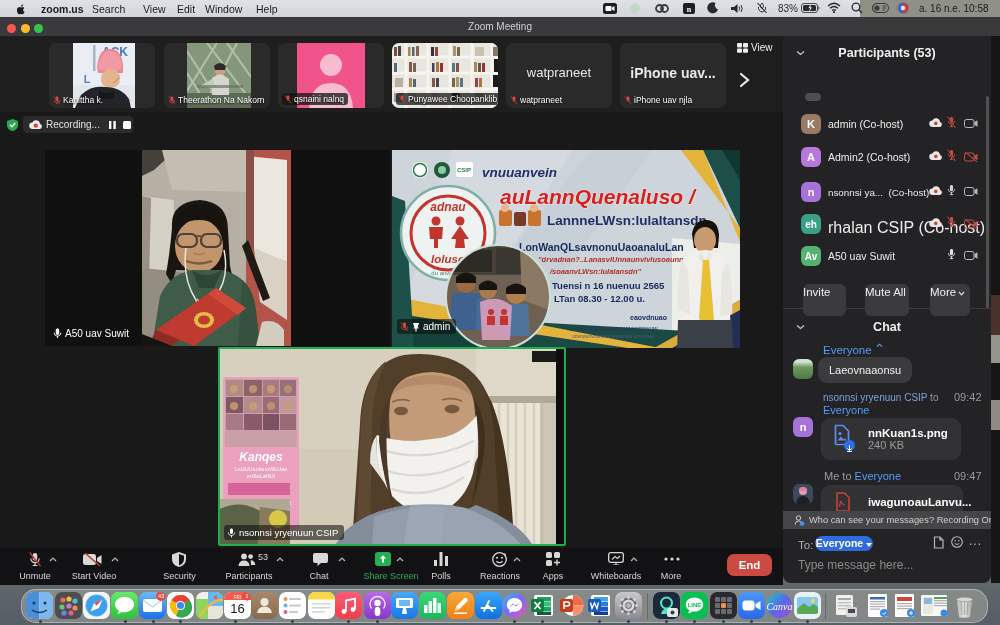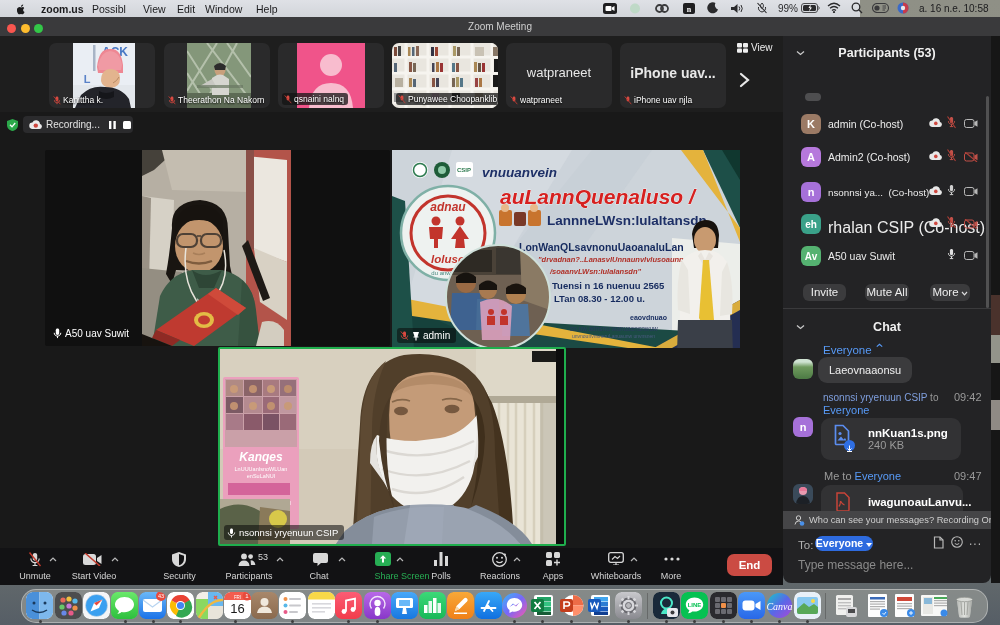--- a/index.html
+++ b/index.html
@@ -23,37 +23,37 @@
 .vlabel{position:absolute;display:flex;align-items:center;gap:3px;color:#fff;font-size:10px;background:rgba(10,10,10,.55);border-radius:3px;padding:2px 6px 2px 3px}
 
 #toolbar{left:0;top:548px;width:783px;height:37px;background:#121214}
 .tb{position:absolute;top:552px;text-align:center;color:#d6d6d6}
 .tb .lbl{font-size:9px;margin-top:2px;color:#d6d6d6}
 
 #sidebar{left:783px;top:36px;width:208px;height:547px;background:#232325;border-radius:0 0 8px 8px;color:#e6e6e6;overflow:hidden}
 #sliver{left:991px;top:36px;width:9px;height:547px;background:#161616}
 .srow{position:absolute;left:18px;font-size:10.5px;color:#ececec;white-space:nowrap}
 .avatar{position:absolute;width:20px;height:20px;border-radius:6px;color:#fff;font-size:11px;font-weight:bold;display:flex;align-items:center;justify-content:center}
-.btn{position:absolute;background:#3b3b3d;border-radius:6px;color:#eee;font-size:11.5px;text-align:center;line-height:17px;height:17px}
+.btn{position:absolute;background:#3b3b3d;border-radius:6px;color:#eee;font-size:11.5px;text-align:left;line-height:17px;height:32px}
 .blue{color:#589bf8}
 .gray{color:#9a9a9a}
 
 #dock{left:21px;top:589px;width:967px;height:34px;background:rgba(168,170,164,.52);border-radius:15px;border:0.5px solid rgba(255,255,255,.35)}
 .dk{position:absolute;top:592px;width:27px;height:27px;border-radius:6.5px}
 .dot{position:absolute;top:620px;width:3px;height:3px;border-radius:50%;background:#3c3c3c}
 </style></head>
 <body>
 <div id="root">
 
 <div class="abs" id="menubar">
   <svg class="mi" style="left:17px;top:3px" width="11" height="12" viewBox="0 0 11 12">
         <path fill="#1b1b1d" d="M5.6 2.9c.5-.7 1.4-1.1 2.1-1.1.1.8-.2 1.5-.7 2.1-.5.6-1.3 1-2 1-.1-.7.2-1.5.6-2zM7.9 5c-1.1-.1-2 .6-2.5.6S4.1 5 3.2 5C2 5.1.9 5.8.3 6.9c-1 1.8-.3 4.4.7 5.9.5.7 1.1 1.5 1.9 1.4.7 0 1-.5 1.9-.5s1.1.5 1.9.5 1.3-.7 1.8-1.4c.6-.8.8-1.6.8-1.7 0 0-1.6-.6-1.6-2.4 0-1.5 1.2-2.2 1.3-2.2C8.4 5.4 7.9 5 7.9 5z" transform="scale(.8)"></path>
       </svg>
   <div class="mi" style="left:41px;font-weight:bold">zoom.us</div>
-  <div class="mi" style="left:92px">Possibl</div>
+  <div class="mi" style="left:92px">Search</div>
   <div class="mi" style="left:143px">View</div>
   <div class="mi" style="left:177px">Edit</div>
   <div class="mi" style="left:205px">Window</div>
   <div class="mi" style="left:256px">Help</div>
   <svg class="mi" style="left:603px;top:3px" width="14" height="11" viewBox="0 0 14 11">
         <rect width="14" height="11" rx="2.5" fill="#1f1f21"></rect>
         <rect x="2.5" y="3" width="6" height="5" rx="1" fill="#fff"></rect>
         <path d="M9 4.5 L11.5 3 V8 L9 6.5 Z" fill="#fff"></path>
       </svg>
   <circle class="mi"></circle>
@@ -72,21 +72,21 @@
         <path d="M8.5 1 A5.5 5.5 0 1 0 11 7.5 A4.5 4.5 0 0 1 8.5 1 Z" fill="#2a2a2c"></path>
       </svg>
   <svg class="mi" style="left:731px;top:3px" width="13" height="11" viewBox="0 0 13 11">
         <path d="M0 4 H3 L6.5 1 V10 L3 7 H0 Z" fill="#2a2a2c"></path>
         <path d="M8 3.5 Q9.5 5.5 8 7.5 M10 2 Q12.5 5.5 10 9" stroke="#2a2a2c" stroke-width="1" fill="none"></path>
       </svg>
   <svg class="mi" style="left:756px;top:2px" width="12" height="12" viewBox="0 0 12 12">
         <path d="M6 1 C4 3 4 5 6 6.5 C8 5 8 3 6 1 Z M2.5 5 C2 7.5 3.5 9.5 6 10 M9.5 5 C10 7.5 8.5 9.5 6 10" stroke="#2a2a2c" stroke-width="1" fill="none"></path>
         <path d="M1.5 1 L10.5 11" stroke="#2a2a2c" stroke-width="1.1"></path>
       </svg>
-  <div class="mi" style="left:778px;top:2.5px;font-size:10px;color:#2a2a2c">99%</div>
+  <div class="mi" style="left:778px;top:2.5px;font-size:10px;color:#2a2a2c">83%</div>
   <svg class="mi" style="left:801px;top:3px" width="20" height="10" viewBox="0 0 20 10">
         <rect x="0.5" y="0.5" width="16" height="9" rx="2.5" fill="none" stroke="#4a4a4c"></rect>
         <rect x="2" y="2" width="13" height="6" rx="1.5" fill="#2a2a2c"></rect>
         <path d="M17.5 3.5 Q19 5 17.5 6.5" stroke="#4a4a4c" fill="none"></path>
         <path d="M9.5 1.5 L7.5 5 H9 L8 8.5 L11 4.5 H9.5 Z" fill="#f8f8f8"></path>
       </svg>
   <svg class="mi" style="left:827px;top:2px" width="14" height="11" viewBox="0 0 14 11">
         <path d="M1 4 Q7 -1.5 13 4 M3 6.2 Q7 2.8 11 6.2 M5 8.4 Q7 6.8 9 8.4" stroke="#2a2a2c" stroke-width="1.3" fill="none"></path>
         <circle cx="7" cy="10" r="1.1" fill="#2a2a2c"></circle>
       </svg>
@@ -418,21 +418,21 @@
         <ellipse cx="305" cy="50" rx="11" ry="13" fill="#c89a70"></ellipse>
         <path d="M294 42 Q298 34 306 35 Q315 35 317 44 L317 38 Q312 30 304 31 Q296 32 294 40 Z" fill="#17120e"></path>
         <path d="M282 70 Q292 60 305 60 Q320 60 327 72 L330 120 L332 198 L278 198 L280 120 Z" fill="#f2f0ec"></path>
         <path d="M301 62 L305 70 L309 62 L313 66 L305 78 L298 66 Z" fill="#e8e4de"></path>
         <path d="M303 70 L309 70 L314 130 L307 142 L299 128 Z" fill="#e8c033"></path>
         <path d="M278 130 L332 130 L334 198 L276 198 Z" fill="#3a3f48"></path>
         <path d="M282 70 Q276 90 278 120 L290 124 L288 80 Z" fill="#e8e6e0"></path>
         <path d="M327 72 Q334 92 332 124 L320 126 L322 82 Z" fill="#e8e6e0"></path>
       </g>
     </svg>
-    <div class="vlabel" style="left:5px;bottom:5px">
+    <div class="vlabel" style="left:5px;bottom:14px">
       <svg width="9" height="10" viewBox="0 0 9 10">
             <path d="M4.5 0.5c-.9 0-1.5.6-1.5 1.5v2.6c0 .9.6 1.5 1.5 1.5S6 5.5 6 4.6V2C6 1.1 5.4.5 4.5.5z" fill="#d84b42"></path>
             <path d="M1.3 4.5c0 1.7 1.4 3 3.2 3s3.2-1.3 3.2-3" stroke="#d84b42" stroke-width=".9" fill="none"></path>
             <path d="M.8.4l7 8.4" stroke="#c03a33" stroke-width="1"></path>
           </svg>
       <svg width="8" height="10" viewBox="0 0 8 10">
             <path d="M1 1 H7 L5.5 5.5 H6.5 L6.5 6.5 H4.6 L4.6 9.5 H3.4 L3.4 6.5 H1.5 L1.5 5.5 H2.5 Z" fill="#fff"></path>
           </svg>
       admin</div>
   </div>
@@ -581,21 +581,21 @@
         <div class="lbl">Chat</div>
       </div>
 
   <svg class="abs" style="left:375px;top:4px" width="16" height="14" viewBox="0 0 16 14">
         <rect x="0" y="0" width="16" height="14" rx="3" fill="#27ae54"></rect>
         <path d="M8 3.2 L11.2 6.6 H9 V10.4 H7 V6.6 H4.8 Z" fill="#fff"></path>
       </svg>
   <svg class="abs" style="left:396px;top:9px" width="8" height="5" viewBox="0 0 8 5">
         <path d="M1 4 L4 1 L7 4" stroke="#b8b8b8" stroke-width="1.2" fill="none"></path>
       </svg>
-  <div class="tb" style="left:367px;top:21px;position:absolute;width:70px">
+  <div class="tb" style="left:356px;top:21px;position:absolute;width:70px">
         <div class="lbl" style="color:#27ae54">Share Screen</div>
       </div>
 
   <svg class="abs" style="left:434px;top:4px" width="14" height="14" viewBox="0 0 14 14">
         <rect x="0" y="8" width="3" height="6" fill="#d8d8d8"></rect>
         <rect x="5.5" y="0" width="3" height="14" fill="#d8d8d8"></rect>
         <rect x="11" y="4" width="3" height="10" fill="#d8d8d8"></rect>
       </svg>
   <div class="tb" style="left:420px;top:21px;position:absolute;width:42px">
         <div class="lbl">Polls</div>

